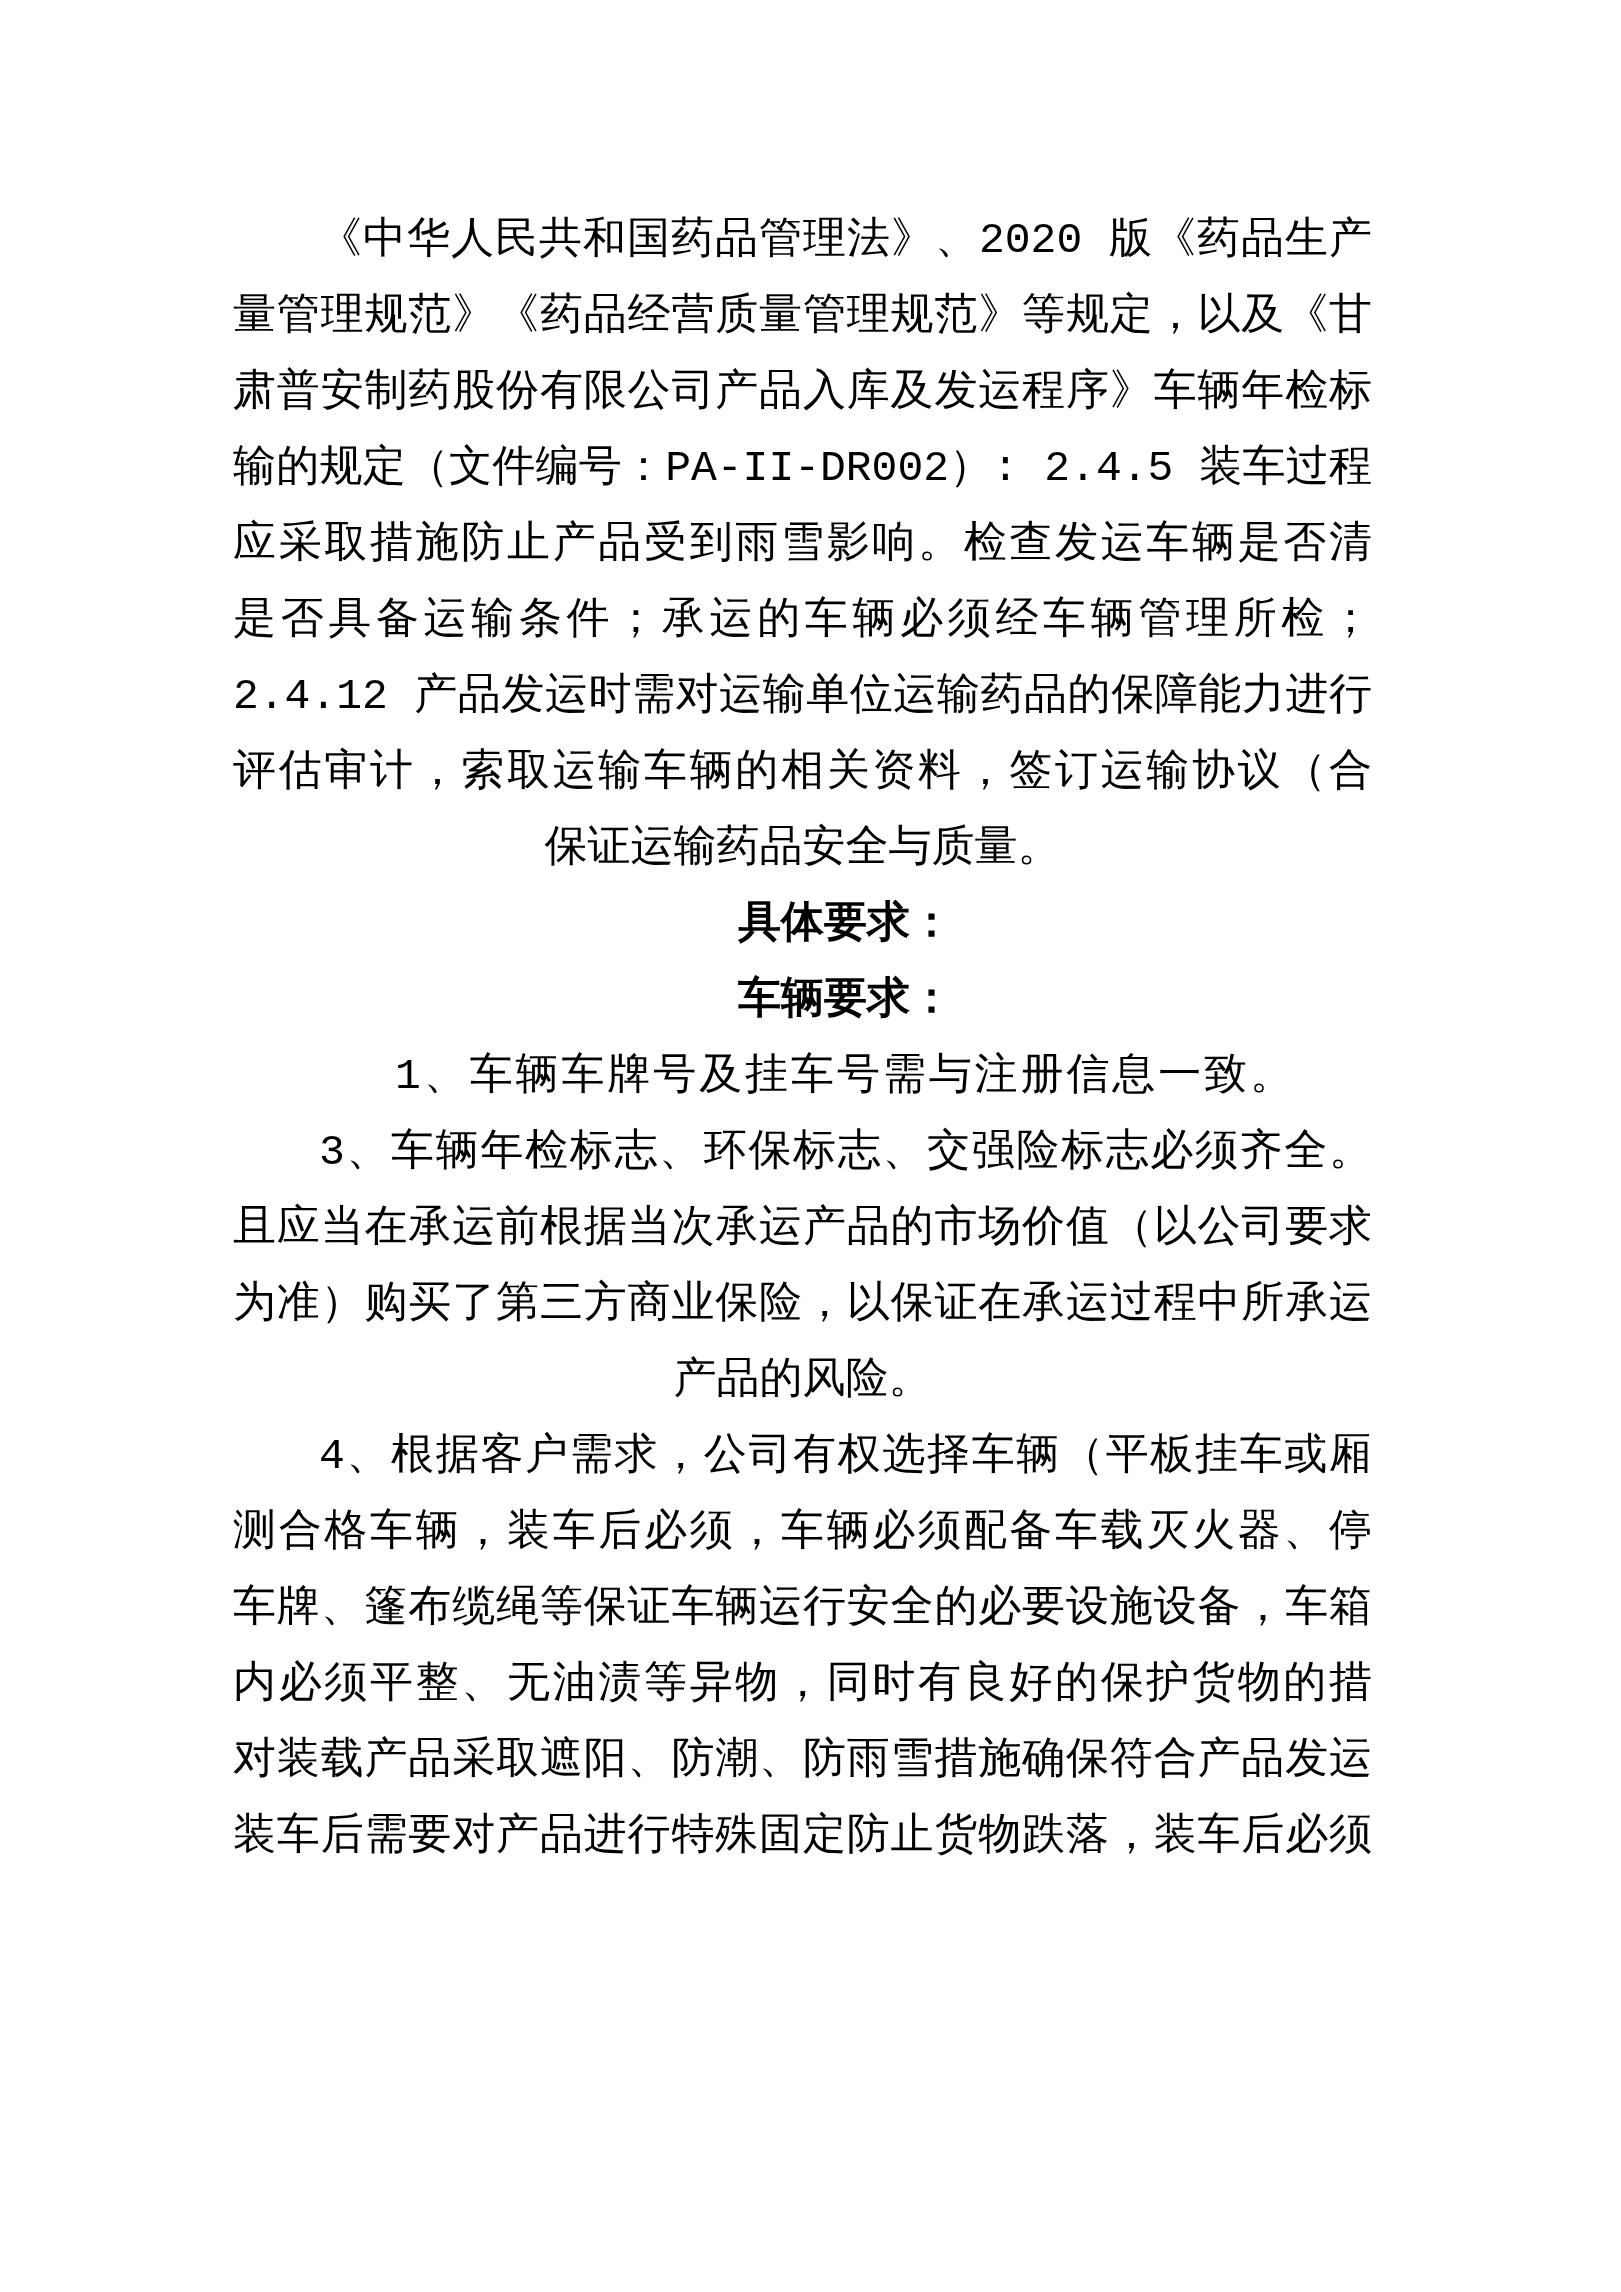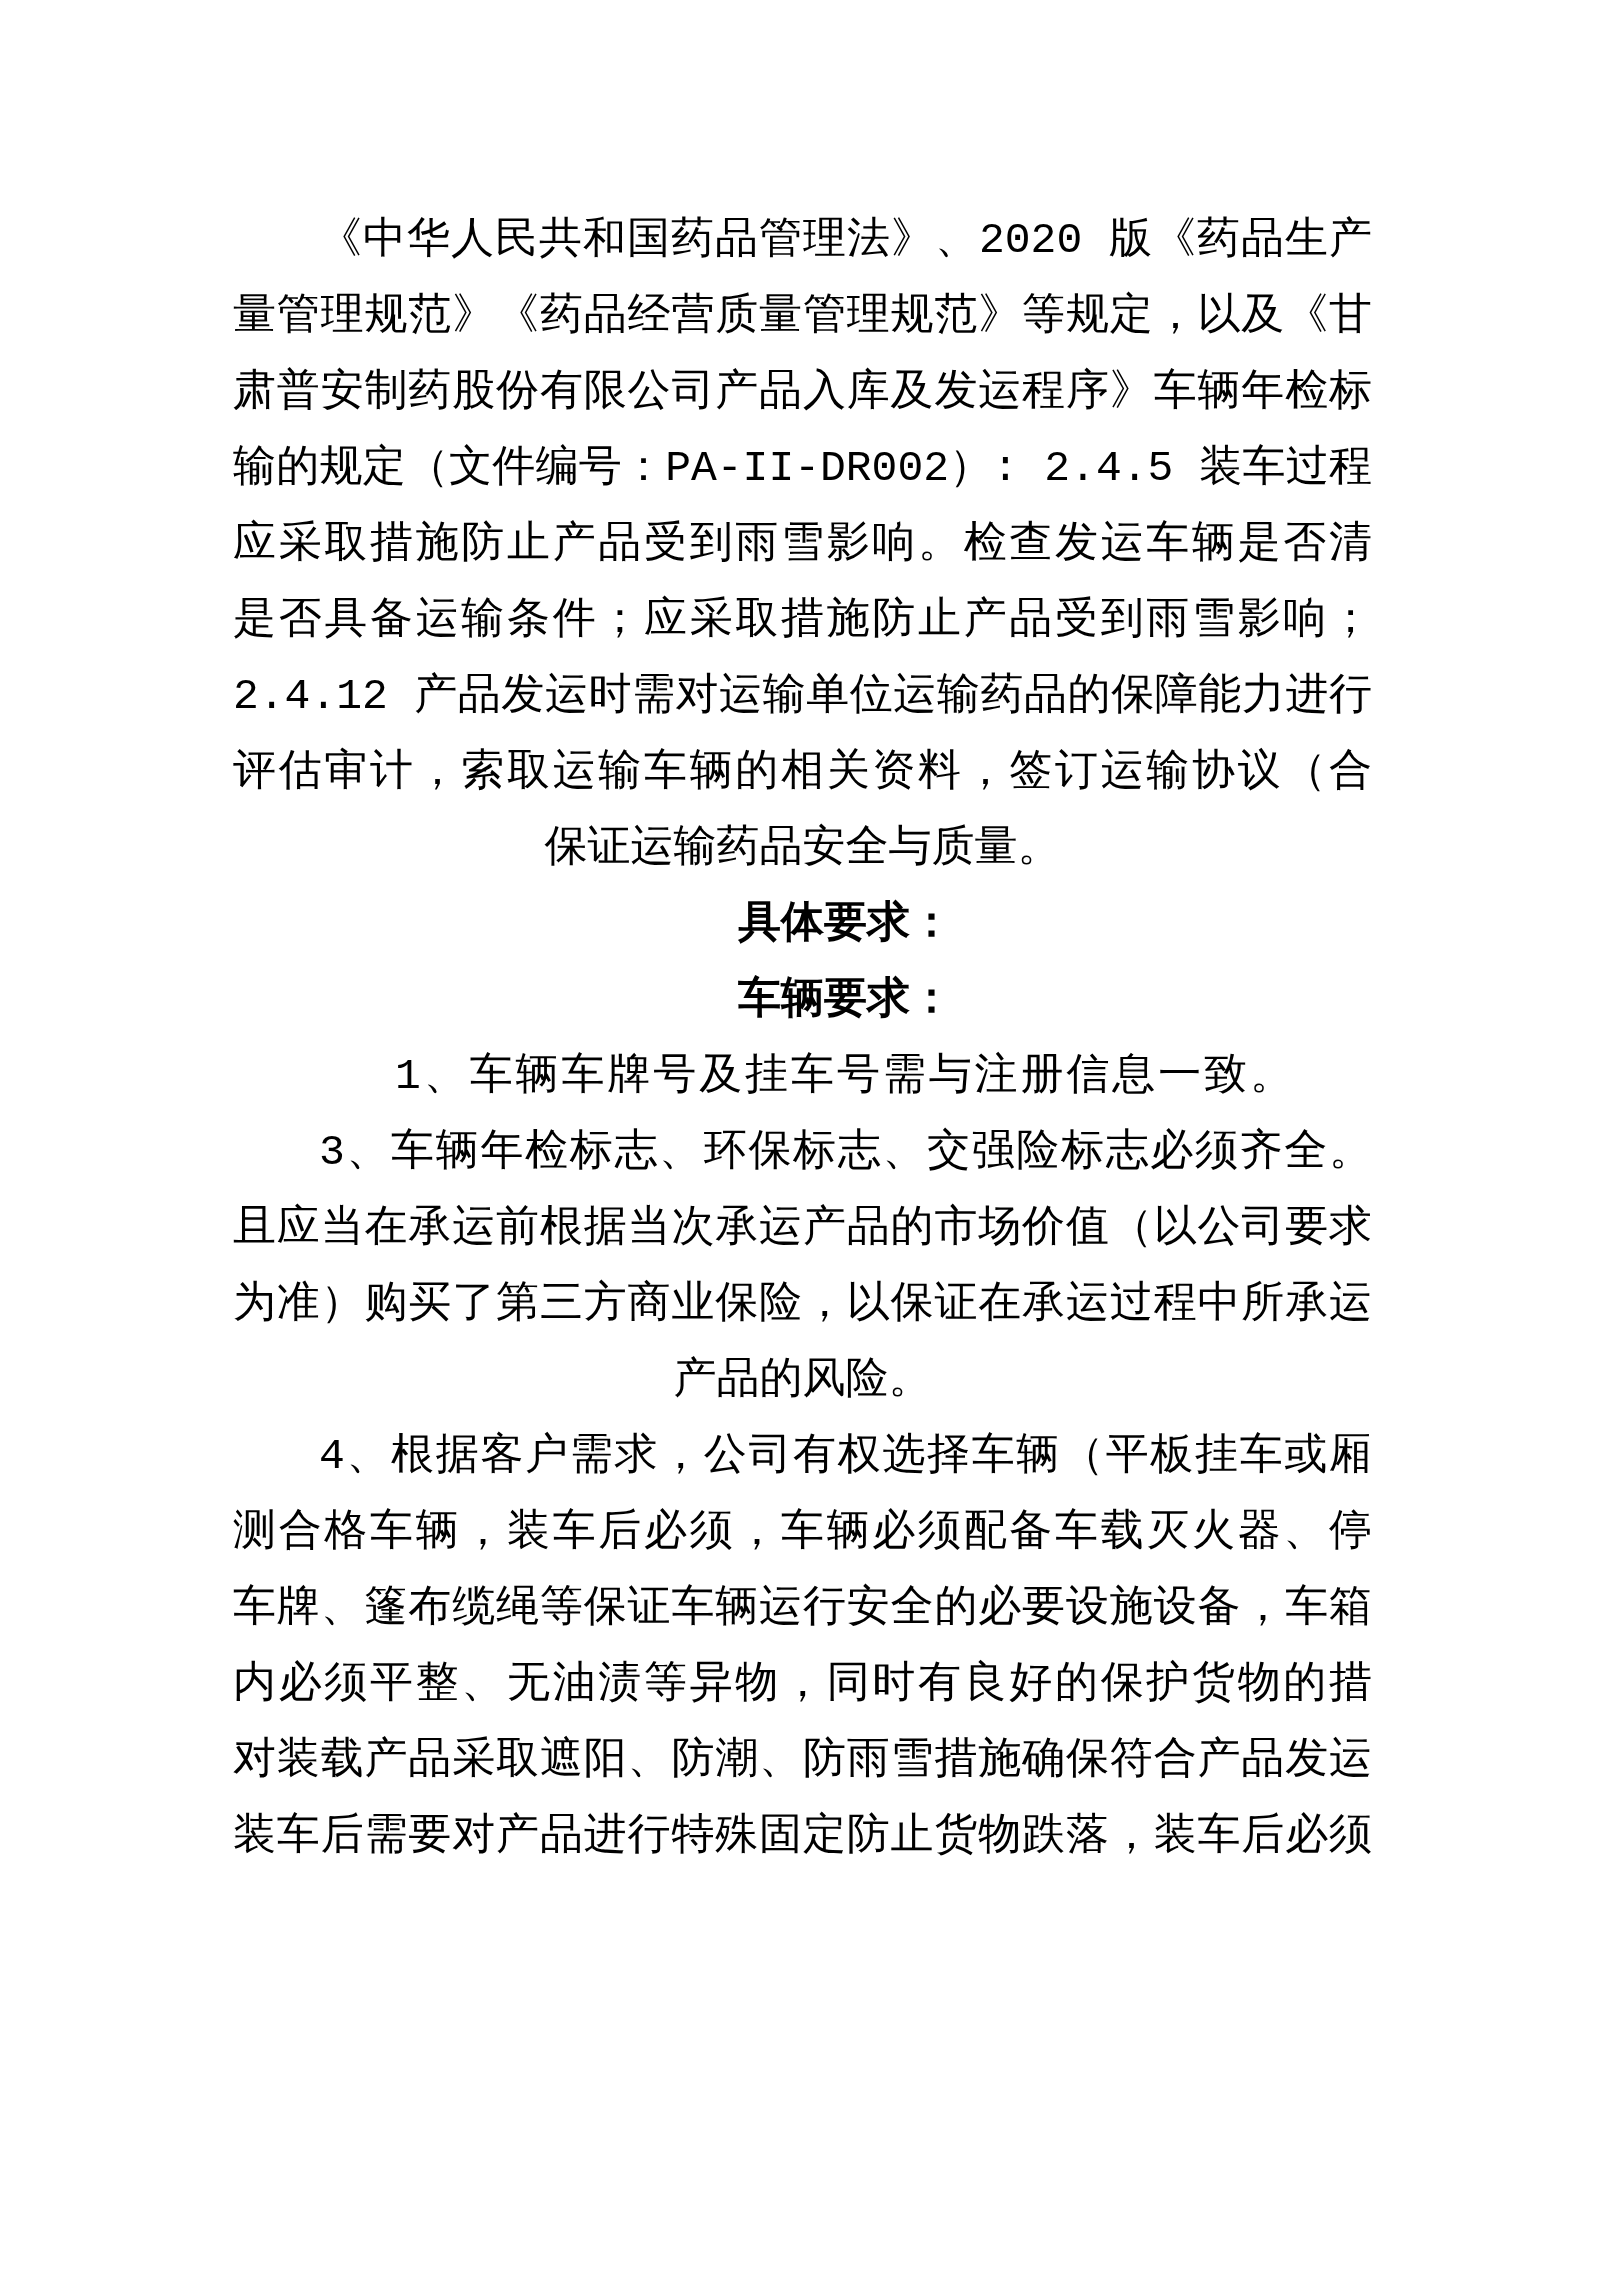--- a/index.html
+++ b/index.html
@@ -50,21 +50,21 @@
 </head>
 <body>
 
 <div class="page">
   <div class="text-block">
       <div class="line indent justify">《中华人民共和国药品管理法》、2020 版《药品生产质</div>
       <div class="line justify">量管理规范》《药品经营质量管理规范》等规定，以及《甘</div>
       <div class="line justify">肃普安制药股份有限公司产品入库及发运程序》车辆年检标志</div>
       <div class="line justify">输的规定（文件编号：PA-II-DR002）: 2.4.5 装车过程中，</div>
       <div class="line justify">应采取措施防止产品受到雨雪影响。检查发运车辆是否清洁，</div>
-      <div class="line justify">是否具备运输条件；应采取措施防止产品受到雨雪影响；</div>
+      <div class="line justify">是否具备运输条件；承运的车辆必须经车辆管理所检；</div>
       <div class="line justify">2.4.12 产品发运时需对运输单位运输药品的保障能力进行</div>
       <div class="line justify">评估审计，索取运输车辆的相关资料，签订运输协议（合同），</div>
       <div class="line">保证运输药品安全与质量。</div>
       <div class="line indent bold">具体要求：</div>
       <div class="line indent bold">车辆要求：</div>
       <div class="line indent tracking">1、车辆车牌号及挂车号需与注册信息一致。</div>
       <div class="line indent justify">3、车辆年检标志、环保标志、交强险标志必须齐全。</div>
       <div class="line justify">且应当在承运前根据当次承运产品的市场价值（以公司要求</div>
       <div class="line justify">为准）购买了第三方商业保险，以保证在承运过程中所承运</div>
       <div class="line">产品的风险。</div>

